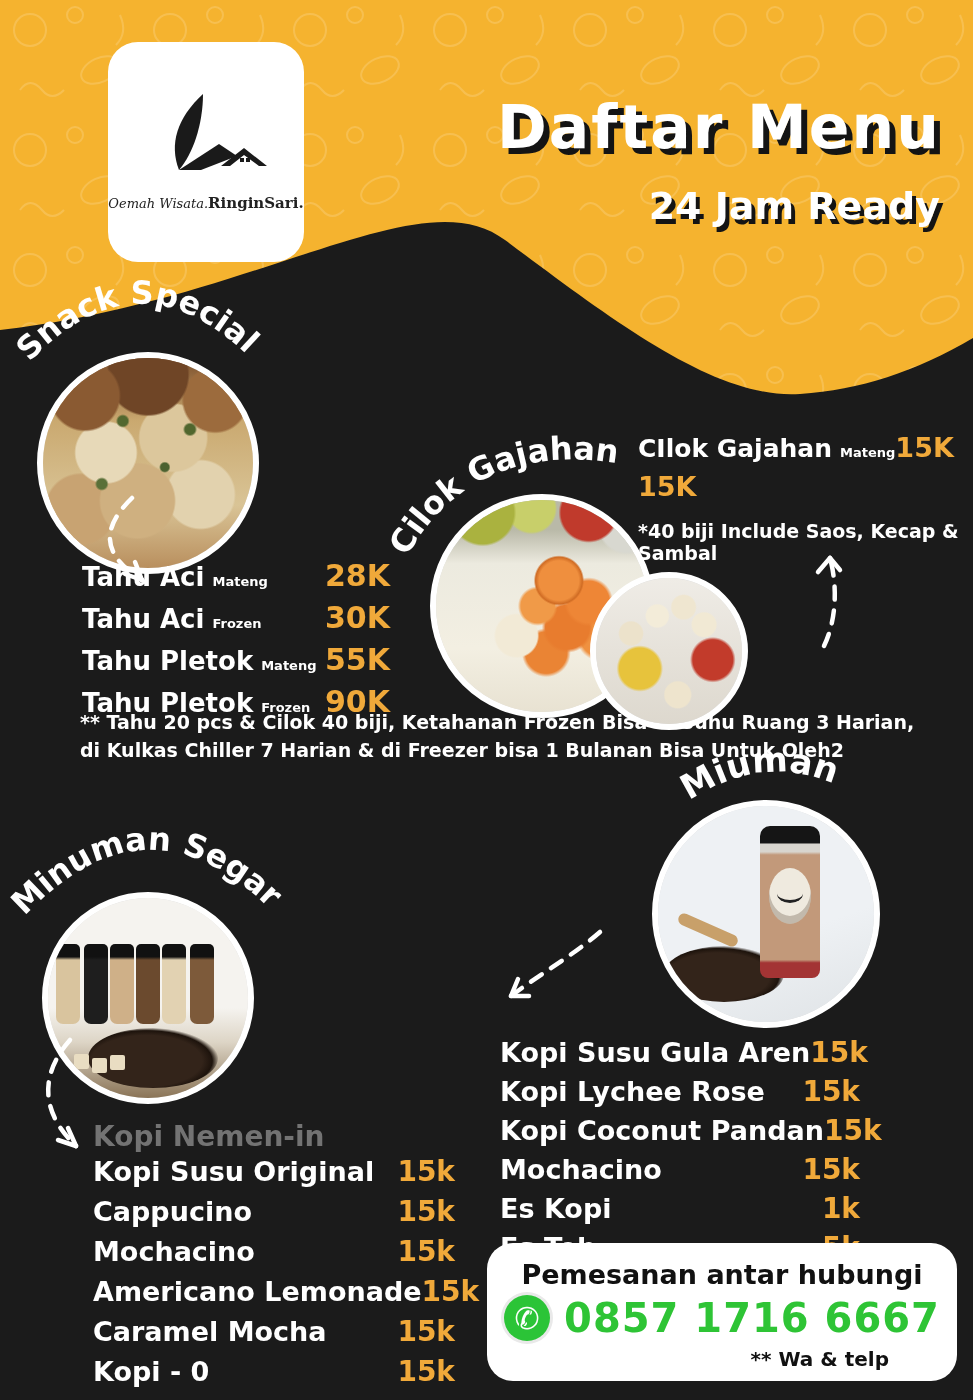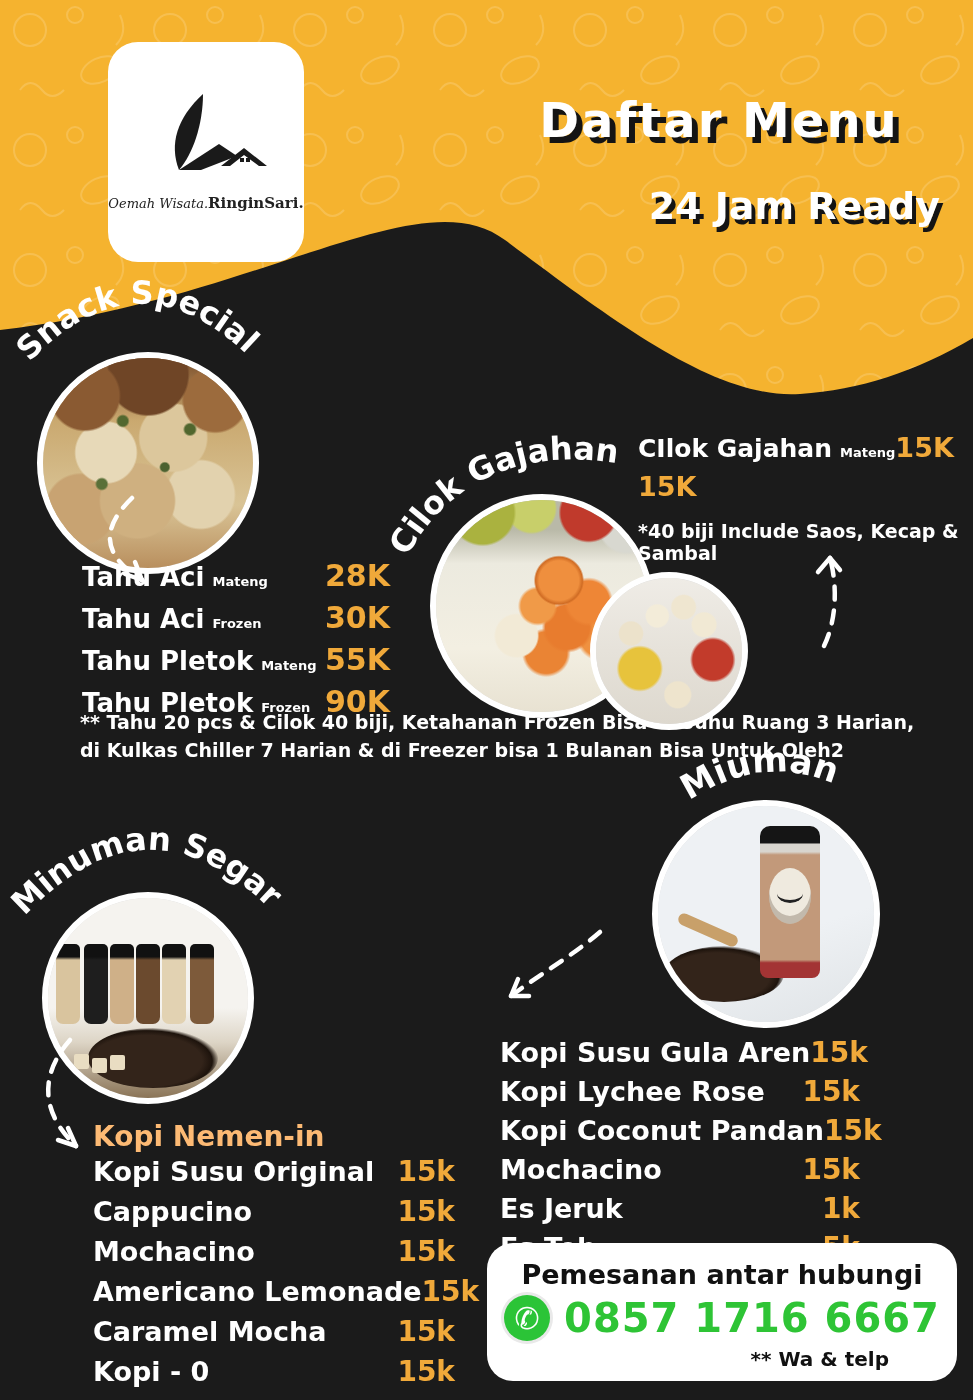--- a/index.html
+++ b/index.html
@@ -18,21 +18,21 @@
     background:#fff;border-radius:30px;display:flex;flex-direction:column;
     align-items:center;justify-content:center;gap:6px;
   }
   .logo-text{font-size:13px;color:#222;white-space:nowrap;font-weight:normal;}
   .logo-text .script{font-family:"DejaVu Serif",serif;font-style:italic;}
   .logo-text .serif{font-family:"DejaVu Serif",serif;font-size:15px;font-weight:bold;margin-top:24px;}
 
   
   .title{
     position:absolute;left:488px;top:92px;width:462px;text-align:center;
-    font-size:48px;letter-spacing:2px;color:#fff;
+    font-size:60px;letter-spacing:2px;color:#fff;
     text-shadow:6px 6px 0 #141414;
   }
   .subtitle{
     position:absolute;left:560px;top:184px;width:380px;text-align:right;
     font-size:38px;color:#fff;text-shadow:4px 5px 0 #141414;
   }
 
   
   .arch{position:absolute;overflow:visible;}
   .arch text{fill:#ffffff;font-family:"DejaVu Sans",sans-serif;font-weight:bold;}
@@ -142,21 +142,21 @@
   }
 
   .footnote{
     position:absolute;left:80px;top:708px;width:880px;color:#fff;font-size:19px;
     line-height:28px;
   }
 
   #kopiList{left:93px;top:1155px;width:362px;gap:7px;}
   #kopiList .mname{font-size:27px;}
   #kopiList .mprice{font-size:28px;}
-  .kopi-title{position:absolute;left:93px;top:1120px;color:#fdba74;font-size:28px;}
+  .kopi-title{position:absolute;left:93px;top:1120px;color:#737373;font-size:28px;}
 
   #drinkList{left:500px;top:1036px;width:360px;gap:6px;}
   #drinkList .mname{font-size:27px;}
   #drinkList .mprice{font-size:28px;}
 
   
   .contact{
     position:absolute;left:487px;top:1243px;width:470px;height:138px;
     background:#fff;border-radius:26px;color:#111;
   }
@@ -363,21 +363,21 @@
     </div>
     <div class="mrow">
       <span class="mname">Kopi Coconut Pandan</span>
       <span class="mprice">15k</span>
     </div>
     <div class="mrow">
       <span class="mname">Mochacino</span>
       <span class="mprice">15k</span>
     </div>
     <div class="mrow">
-      <span class="mname">Es Jeruk</span>
+      <span class="mname">Es Kopi</span>
       <span class="mprice">1k</span>
     </div>
     <div class="mrow">
       <span class="mname">Es Teh</span>
       <span class="mprice">5k</span>
     </div>
   </div>
 
   <div class="contact">
     <div class="contact-title">Pemesanan antar hubungi</div>

